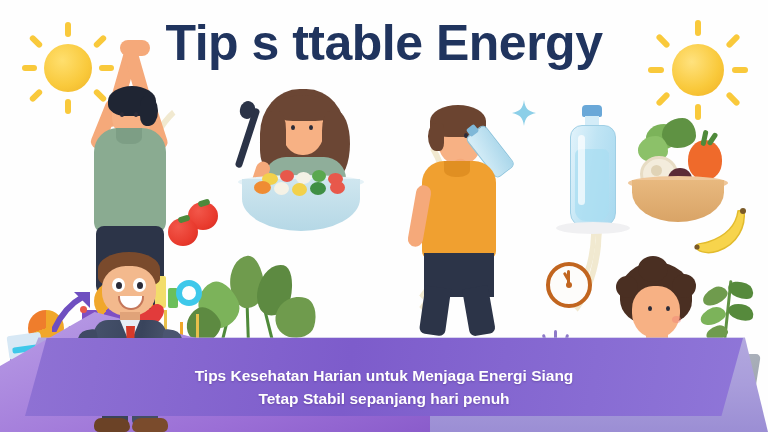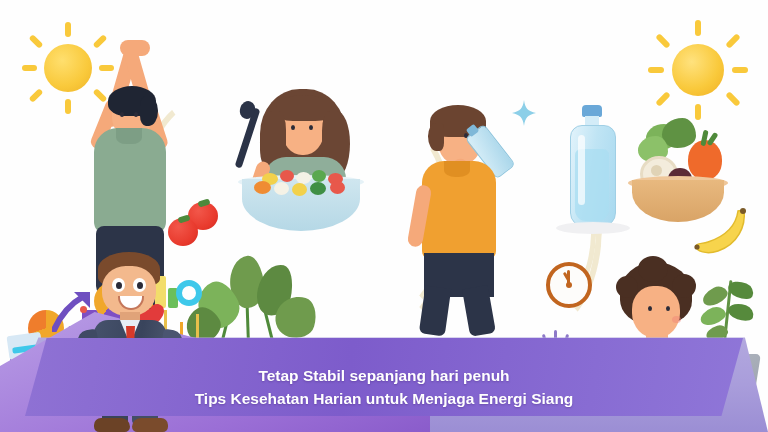--- a/index.html
+++ b/index.html
@@ -101,20 +101,21 @@
   </div>
   <div class="abs" style="left:330px;top:120px;width:130px;height:210px;">
     <div class="swoosh" style="left:0;top:0;width:110px;height:200px;transform:rotate(4deg);"></div>
     <div class="swoosh" style="left:14px;top:26px;width:92px;height:160px;transform:rotate(4deg);border-width:5px;"></div>
   </div>
   <div class="abs" style="left:490px;top:130px;width:120px;height:200px;">
     <div class="swoosh" style="left:0;top:0;width:100px;height:190px;transform:rotate(2deg);"></div>
     <div class="swoosh" style="left:12px;top:24px;width:84px;height:150px;transform:rotate(2deg);border-width:5px;"></div>
   </div>
 
+  <div class="abs" id="title">Tip s ttable Energy</div>
 
   <div class="abs" style="left:62px;top:40px;width:130px;height:290px;">
 
     <div class="limb skin" style="left:52px;top:8px;width:14px;height:80px;transform:rotate(16deg);"></div>
     <div class="limb skin" style="left:72px;top:10px;width:14px;height:78px;transform:rotate(-16deg);"></div>
     <div class="limb skin" style="left:58px;top:0px;width:30px;height:16px;border-radius:9px;"></div>
 
     <div class="limb skin" style="left:36px;top:58px;width:14px;height:52px;transform:rotate(22deg);"></div>
     <div class="limb skin" style="left:86px;top:60px;width:14px;height:50px;transform:rotate(-18deg);"></div>
 
@@ -390,17 +391,17 @@
 
     <div class="abs" style="left:26px;top:128px;width:26px;height:44px;background:#3a4459;border-radius:4px;"></div>
     <div class="abs" style="left:56px;top:128px;width:26px;height:44px;background:#434e66;border-radius:4px;"></div>
 
     <div class="abs" style="left:18px;top:166px;width:36px;height:14px;background:#6b4226;border-radius:8px 10px 6px 6px;"></div>
     <div class="abs" style="left:56px;top:166px;width:36px;height:14px;background:#7a4b2c;border-radius:10px 8px 6px 6px;"></div>
   </div>
 
   <div class="abs" id="ribbon"></div>
   <div class="abs" id="ribbon-text">
+    <span>Tips Kesehatan Harian untuk Menjaga Energi Siang</span>
     <span>Tetap Stabil sepanjang hari penuh</span>
-    <span>Tips Kesehatan Harian untuk Menjaga Energi Siang</span>
   </div>
 
 </div>
 
 </body></html>

